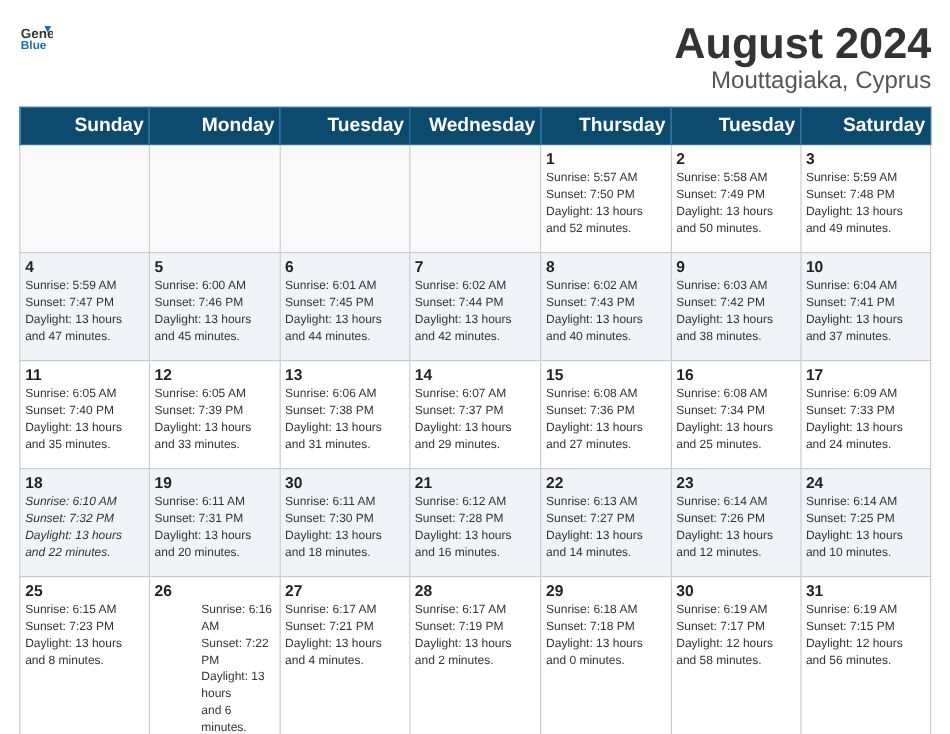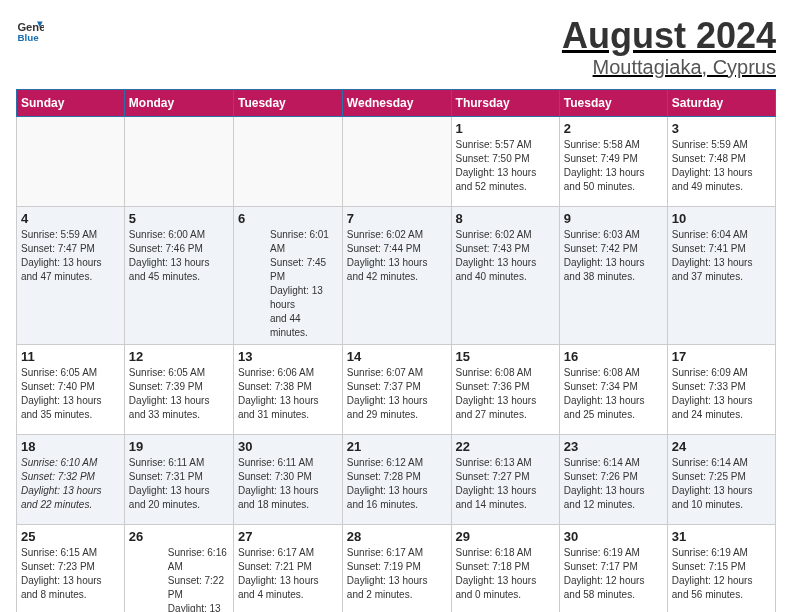--- a/index.html
+++ b/index.html
@@ -20,43 +20,42 @@
       display: flex;
       align-items: center;
       gap: 4px;
     }
     .logo-icon {
       width: 28px;
       height: 28px;
     }
     .title-block {
       text-align: right;
-      text-decoration: underline;
     }
     .month-year {
       font-size: 36px;
       font-weight: bold;
       color: #333;
       line-height: 1.1;
     }
     .location {
       font-size: 20px;
       color: #555;
     }
     .calendar {
       width: 100%;
       border-collapse: collapse;
       font-size: 11px;
     }
     .calendar th {
-      background-color: #be185d;
+      background-color: #0c4a6e;
       color: #fff;
       padding: 6px 4px;
-      text-align: left;
-      font-size: 12px;
+      text-align: right;
+      font-size: 16px;
       font-weight: bold;
       border: 1px solid #2a6eaa;
     }
     .calendar td {
       border: 1px solid #ccc;
       vertical-align: top;
       padding: 4px;
       width: 110px;
       min-height: 80px;
     }
@@ -151,21 +150,21 @@
         </td>
         <td class="cell-shade">
           <div class="day-number">5</div>
           <div class="cell-info" style="white-space: pre-line;">Sunrise: 6:00 AM
 Sunset: 7:46 PM
 Daylight: 13 hours
 and 45 minutes.</div>
         </td>
         <td class="cell-shade">
           <div class="day-number">6</div>
-          <div class="cell-info" style="white-space: pre-line; margin-left: 32px;">Sunrise: 6:01 AM
+          <div class="cell-info" style="white-space: pre-line;">Sunrise: 6:01 AM
 Sunset: 7:45 PM
 Daylight: 13 hours
 and 44 minutes.</div>
         </td>
         <td class="cell-shade">
           <div class="day-number">7</div>
           <div class="cell-info" style="white-space: pre-line;">Sunrise: 6:02 AM
 Sunset: 7:44 PM
 Daylight: 13 hours
 and 42 minutes.</div>

